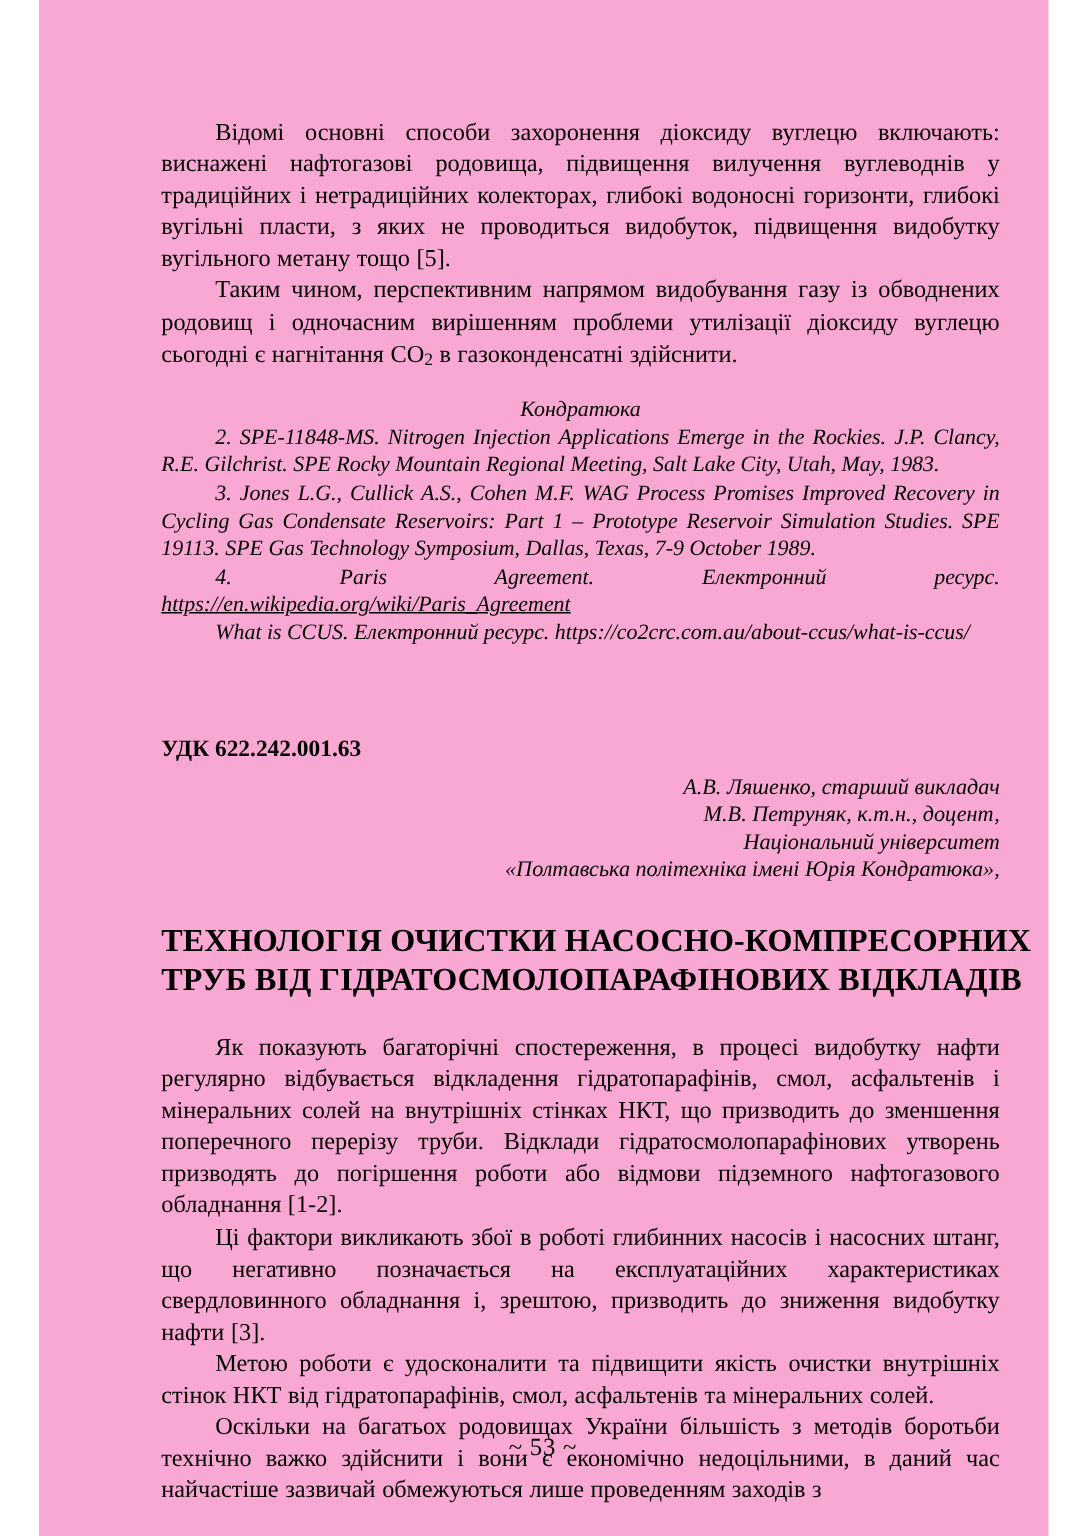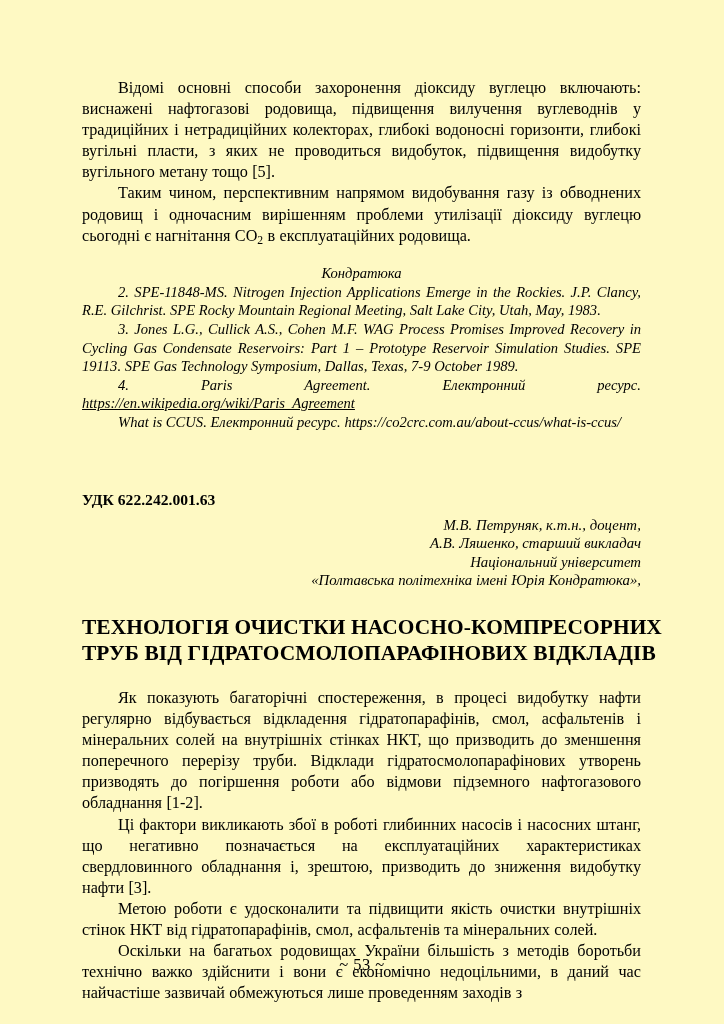--- a/index.html
+++ b/index.html
@@ -8,24 +8,24 @@
     padding: 0;
     background: #ffffff;
   }
   body {
     font-family: "Liberation Serif", "DejaVu Serif", serif;
     color: #000000;
     -webkit-font-smoothing: antialiased;
   }
   .page {
     position: relative;
-    width: 724px;
+    width: 673px;
     height: 1024px;
     margin: 0 auto;
-    background: #fef9c3;
+    background: #f9a8d4;
     overflow: hidden;
     box-sizing: border-box;
   }
   .content {
     position: absolute;
     left: 82px;
     top: 78px;
     width: 559px;
   }
 
@@ -134,21 +134,21 @@
 </style>
 </head>
 <body>
 
 <div class="page">
   <div class="content">
 
     <section>
       <p class="body-par">Відомі основні способи захоронення діоксиду вуглецю включають: виснажені нафтогазові родовища, підвищення вилучення вуглеводнів у традиційних і нетрадиційних колекторах, глибокі водоносні горизонти, глибокі вугільні пласти, з яких не проводиться видобуток, підвищення видобутку вугільного метану тощо [5].</p>
       <p class="body-par">
-        <span>Таким чином, перспективним напрямом видобування газу із обводнених родовищ і одночасним вирішенням проблеми утилізації діоксиду вуглецю сьогодні є нагнітання CO</span><sub>2</sub><span> в експлуатаційних родовища.</span>
+        <span>Таким чином, перспективним напрямом видобування газу із обводнених родовищ і одночасним вирішенням проблеми утилізації діоксиду вуглецю сьогодні є нагнітання CO</span><sub>2</sub><span> в газоконденсатні здійснити.</span>
       </p>
     </section>
 
     <section class="refs">
       <p class="refs-title">Кондратюка</p>
 
 
       <p class="ref-item">2. SPE-11848-MS. Nitrogen Injection Applications Emerge in the Rockies. J.P. Clancy, R.E. Gilchrist. SPE Rocky Mountain Regional Meeting, Salt Lake City, Utah, May, 1983.</p>
 
       <p class="ref-item">3. Jones L.G., Cullick A.S., Cohen M.F. WAG Process Promises Improved Recovery in Cycling Gas Condensate Reservoirs: Part 1 – Prototype Reservoir Simulation Studies. SPE 19113. SPE Gas Technology Symposium, Dallas, Texas, 7-9 October 1989.</p>
@@ -159,22 +159,22 @@
 
       <p class="ref-item">
         <span>What is CCUS. Електронний ресурс. </span><span class="ref-plain">https://co2crc.com.au/about-ccus/what-is-ccus/</span>
       </p>
     </section>
 
     <section class="udc-block">
       <p class="udc">УДК 622.242.001.63</p>
 
       <div class="authors">
+        <div>А.В. Ляшенко, старший викладач</div>
         <div>М.В. Петруняк, к.т.н., доцент,</div>
-        <div>А.В. Ляшенко, старший викладач</div>
         <div>Національний університет</div>
         <div>«Полтавська політехніка імені Юрія Кондратюка»,</div>
       </div>
     </section>
 
     <h1 class="art-title">
       <div>ТЕХНОЛОГІЯ ОЧИСТКИ НАСОСНО-КОМПРЕСОРНИХ</div>
       <div>ТРУБ ВІД ГІДРАТОСМОЛОПАРАФІНОВИХ ВІДКЛАДІВ</div>
     </h1>
 

